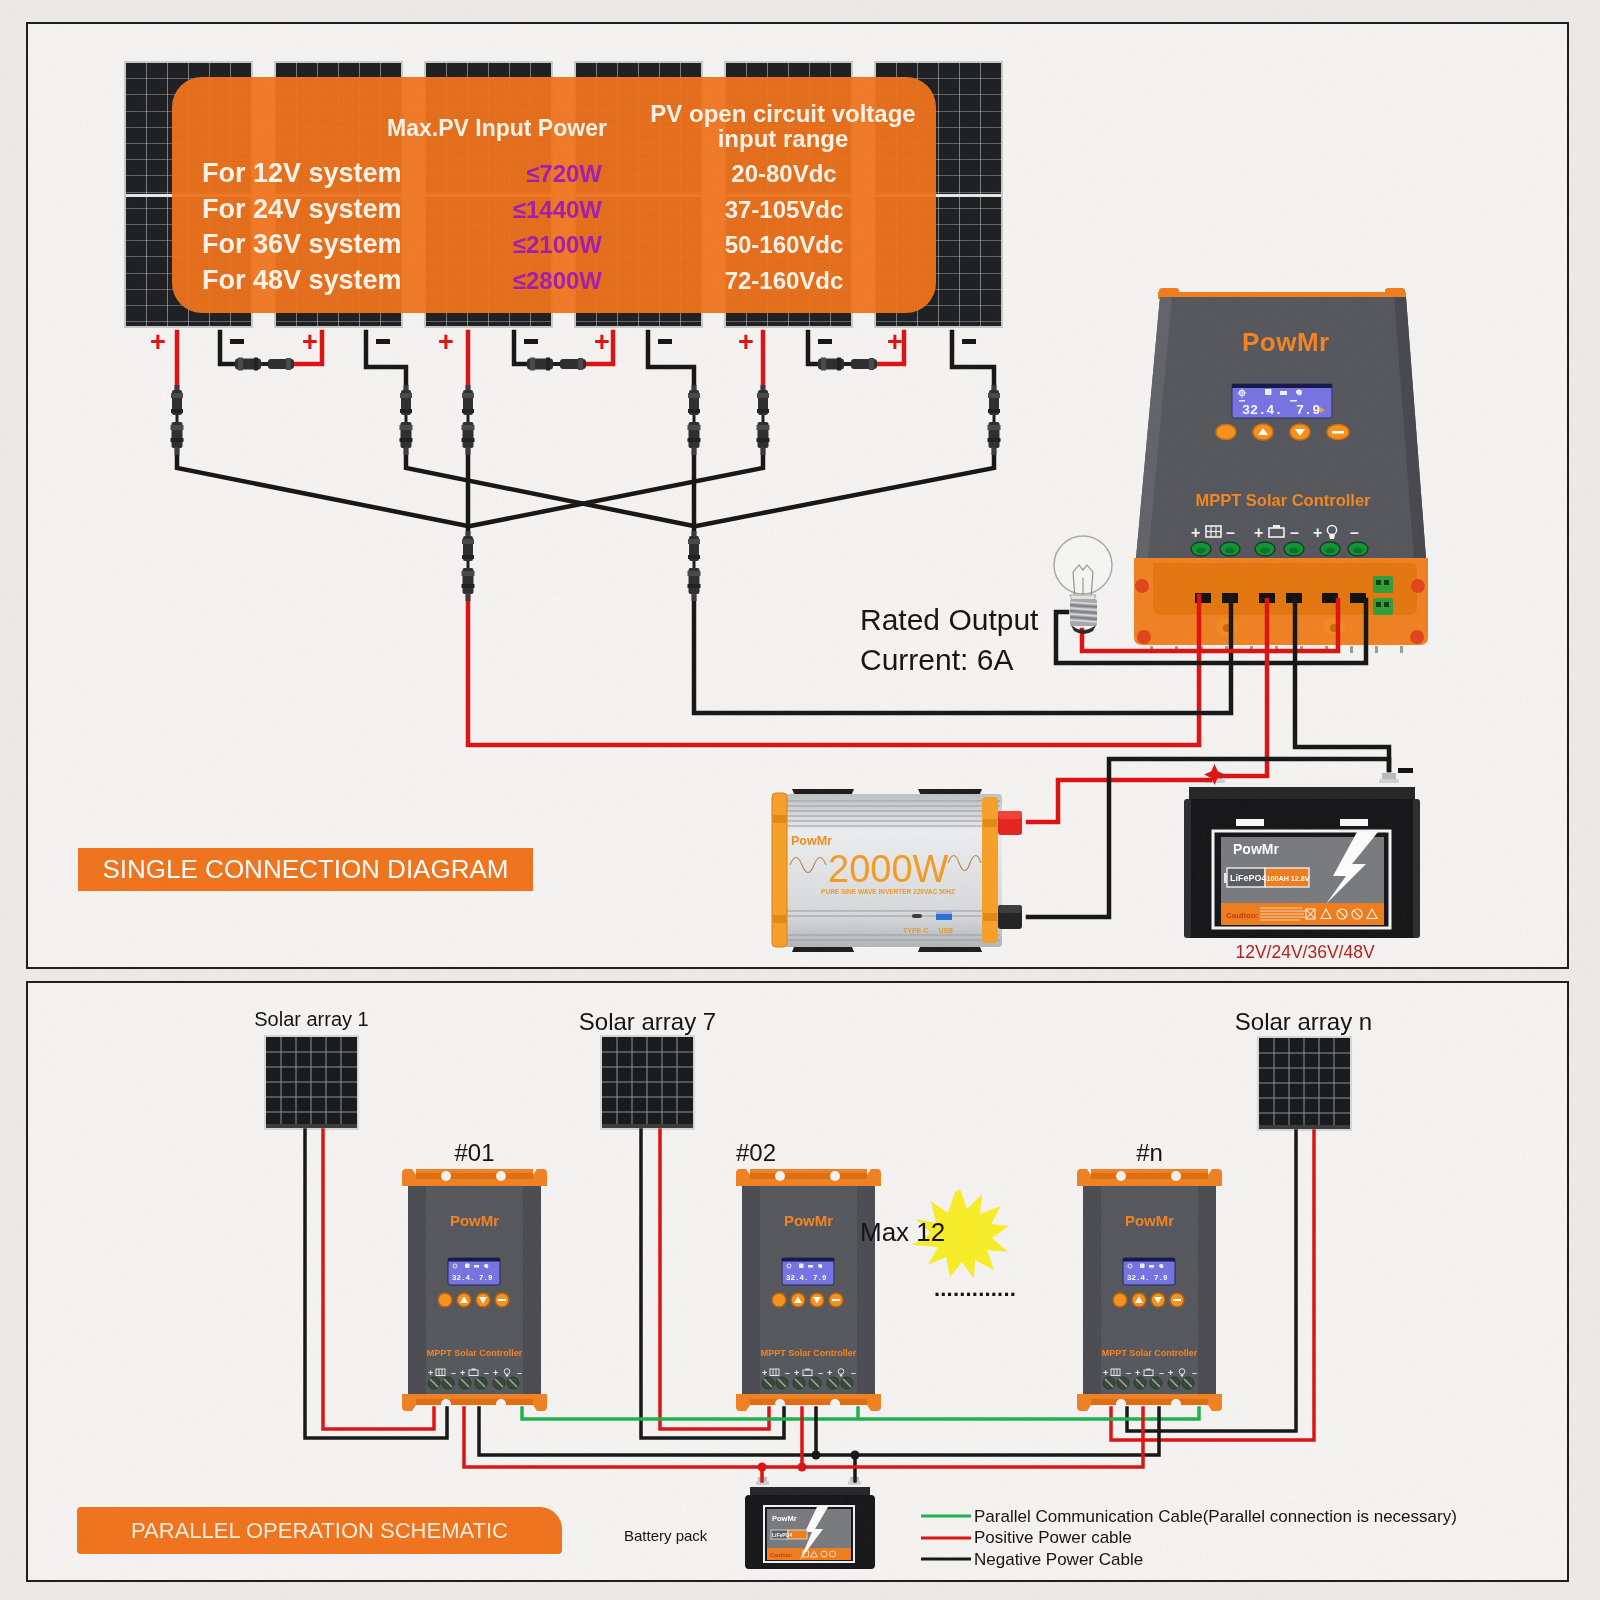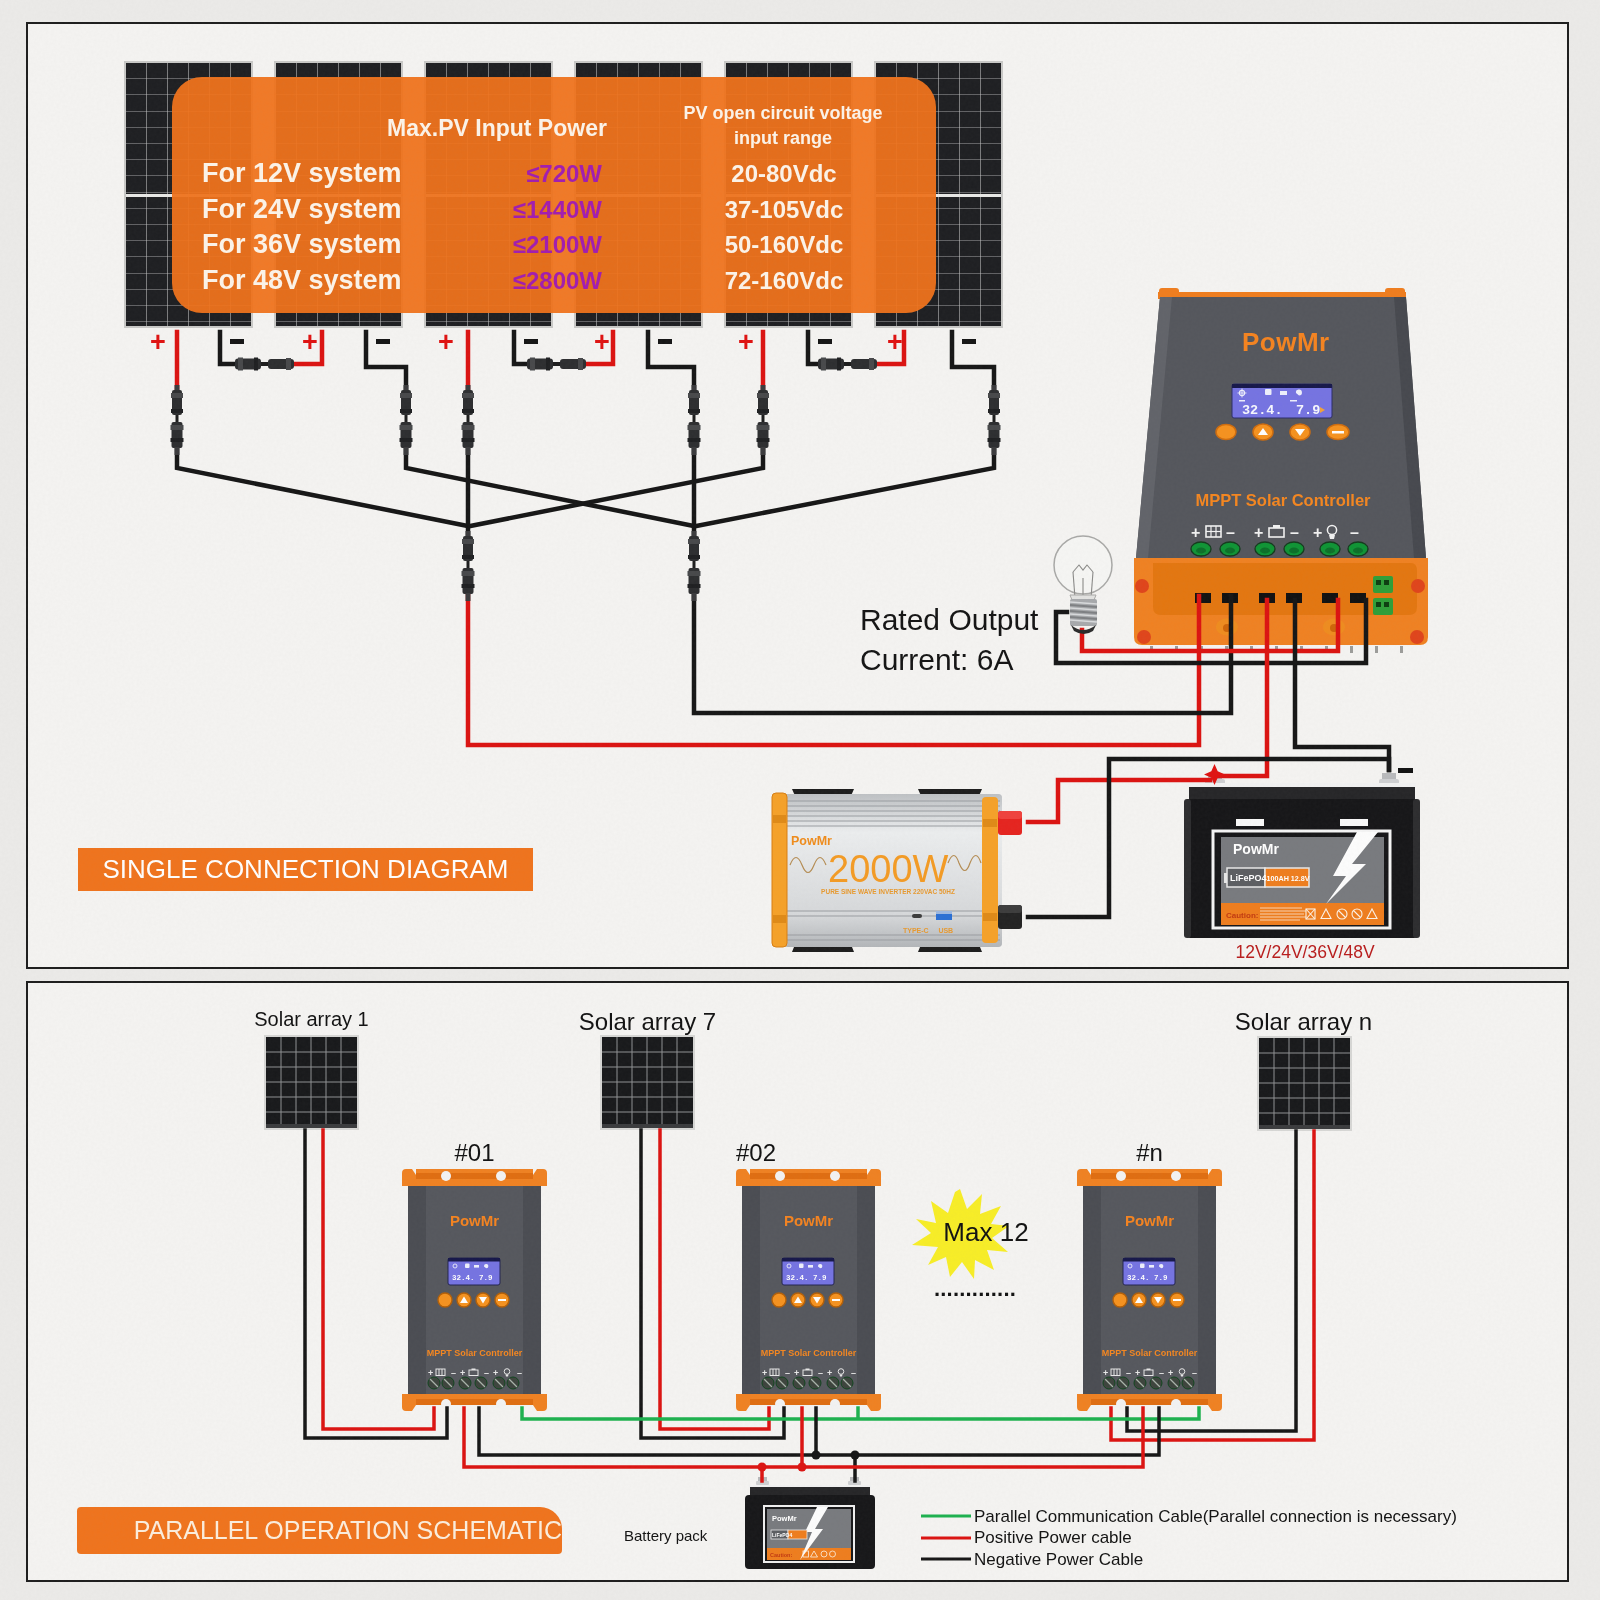--- a/index.html
+++ b/index.html
@@ -35,21 +35,21 @@
 <div class="spanel" style="left:574px;"></div>
 
 <div class="spanel" style="left:724px;"></div>
 
 <div class="spanel" style="left:874px;"></div>
 
 <div class="abs" style="left:172px;top:77px;width:764px;height:236px;background:rgba(240,114,26,0.95);border-radius:30px;"></div>
 
 <div class="abs" style="left:386px;top:115px;width:222px;text-align:center;font-size:23px;font-weight:bold;color:#fdf4e9;white-space:nowrap;">Max.PV Input Power</div>
 
-<div class="abs" style="left:643px;top:101px;width:280px;text-align:center;font-size:18px;font-weight:bold;color:#fdf4e9;line-height:25px;white-space:nowrap;">PV open circuit voltage<br>input range</div>
+<div class="abs" style="left:643px;top:101px;width:280px;text-align:center;font-size:24px;font-weight:bold;color:#fdf4e9;line-height:25px;white-space:nowrap;">PV open circuit voltage<br>input range</div>
 
 <div class="abs" style="left:202px;top:156px;font-size:27px;font-weight:bold;color:#fdf4e9;line-height:35.5px;">For 12V system<br>For 24V system<br>For 36V system<br>For 48V system</div>
 
 <div class="abs" style="left:420px;top:156px;width:182px;text-align:right;font-size:24px;font-weight:bold;color:#a21caf;line-height:35.5px;">≤720W<br>≤1440W<br>≤2100W<br>≤2800W</div>
 
 <div class="abs" style="left:676px;top:156px;width:216px;text-align:center;font-size:24px;font-weight:bold;color:#fdf4e9;line-height:35.5px;">20-80Vdc<br>37-105Vdc<br>50-160Vdc<br>72-160Vdc</div>
 
 <div class="pm plus" style="left:150px;">+</div>
 
 <div class="abs" style="left:230px;top:339px;width:14px;height:5px;background:#141414;"></div>
@@ -463,21 +463,21 @@
 <div class="abs" style="left:1077px;top:1212px;width:145px;text-align:center;font-size:15px;font-weight:bold;color:#f5831f;">PowMr</div>
 
 <div class="abs" style="left:1077px;top:1348px;width:145px;text-align:center;font-size:9px;font-weight:bold;color:#f5861f;">MPPT Solar Controller</div>
 
 <div class="abs" style="left:909px;top:1187px;width:102px;height:94px;">
 <svg width="102" height="94" viewBox="0 0 102 94">
   <polygon fill="#f8ee26" points="51,2 58,22 73,7 71,27 92,19 82,37 100,39 83,51 99,65 78,63 85,83 66,73 65,92 53,75 41,90 37,70 19,78 29,60 3,58 22,46 7,32 27,36 22,14 39,26 46,5"></polygon>
 </svg>
 </div>
 
-<div class="abs" style="left:906px;top:1217px;width:160px;text-align:center;font-size:26px;color:#111;">Max 12</div>
+<div class="abs" style="left:860px;top:1217px;width:160px;font-size:26px;color:#111;">Max 12</div>
 
 <div class="abs" style="left:934px;top:1276px;width:90px;font-size:22px;font-weight:bold;letter-spacing:0.2px;color:#111;">.............</div>
 
 <div class="abs" style="left:745px;top:1468px;width:130px;height:105px;">
 <svg width="130" height="105" viewBox="0 0 130 105">
 
   <rect x="13" y="9" width="9" height="8" fill="#b9babc"></rect>
   <rect x="11" y="13" width="13" height="4" rx="1" fill="#cfd0d2"></rect>
   <rect x="105" y="9" width="9" height="8" fill="#b9babc"></rect>
   <rect x="103" y="13" width="13" height="4" rx="1" fill="#cfd0d2"></rect>
@@ -505,21 +505,21 @@
   </g>
 </svg>
 </div>
 
 <div class="abs" style="left:624px;top:1527px;font-size:15px;color:#111;">Battery pack</div>
 
 <div class="abs" style="left:78px;top:848px;width:455px;height:43px;background:#f0731c;"></div>
 <div class="abs" style="left:78px;top:848px;width:455px;height:43px;line-height:43px;text-align:center;font-size:26px;color:#fff;letter-spacing:0px;white-space:nowrap;">SINGLE CONNECTION DIAGRAM</div>
 
 <div class="abs" style="left:77px;top:1507px;width:485px;height:47px;background:#f0731c;border-radius:4px 22px 4px 4px;"></div>
-<div class="abs" style="left:77px;top:1507px;width:485px;height:47px;line-height:47px;text-align:right;font-size:25px;color:#fceedd;letter-spacing:0px;white-space:nowrap;">PARALLEL OPERATION SCHEMATIC</div>
+<div class="abs" style="left:77px;top:1507px;width:485px;height:47px;line-height:47px;text-align:center;font-size:22px;color:#fceedd;letter-spacing:0px;white-space:nowrap;">PARALLEL OPERATION SCHEMATIC</div>
 
 <div class="abs" style="left:974px;top:1506px;font-size:17px;color:#111;line-height:21.3px;">Parallel Communication Cable(Parallel connection is necessary)<br>Positive Power cable<br>Negative Power Cable</div>
 
 <div class="abs" style="left:0;top:0;width:1600px;height:1600px;pointer-events:none;">
 <svg width="1600" height="1600" viewBox="0 0 1600 1600">
 <defs>
 <g id="mc4v">
   <rect x="-2.5" y="0" width="5" height="6" fill="#3a3a3c"></rect>
   <rect x="-5" y="5" width="10" height="25" rx="2" fill="#2c2d2f"></rect>
   <rect x="-6" y="8" width="12" height="5" fill="#47484a"></rect>

